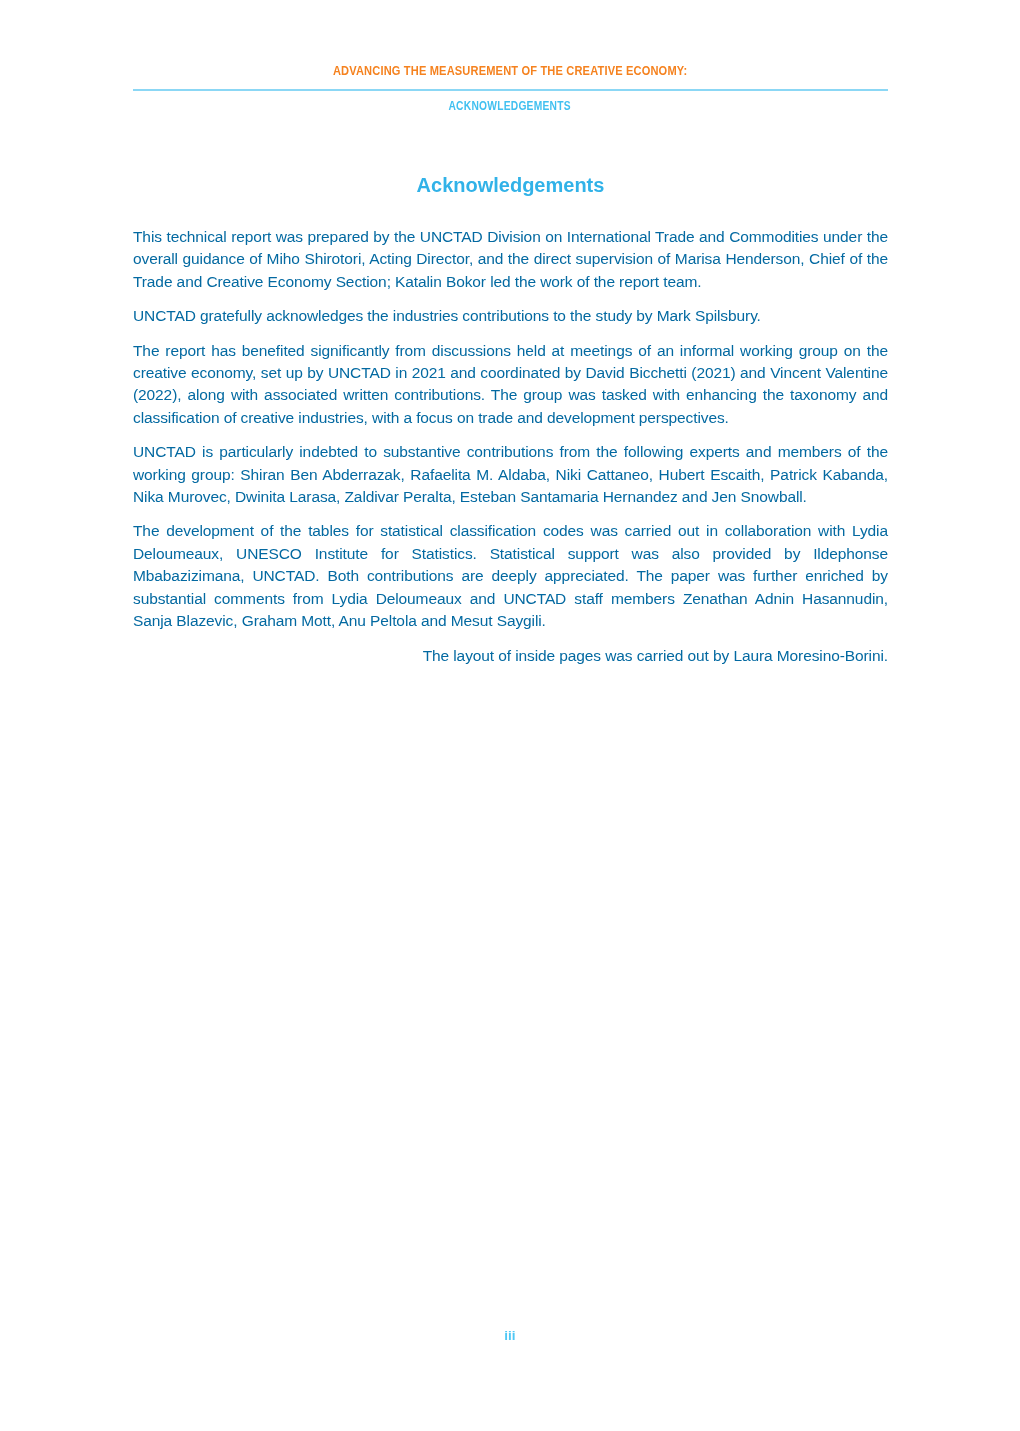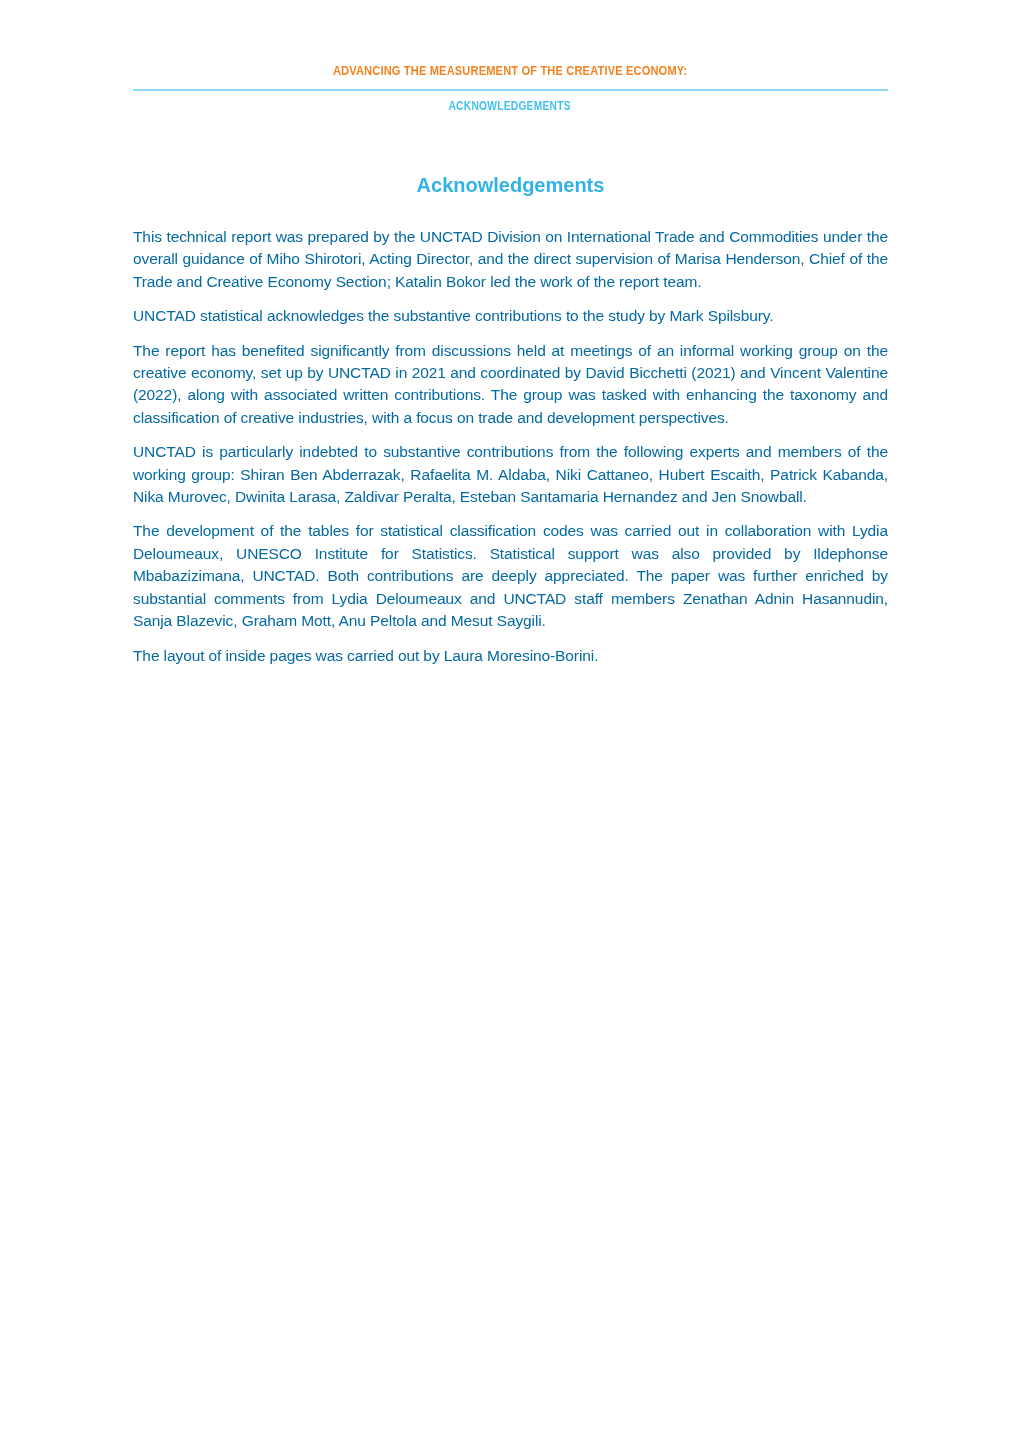--- a/index.html
+++ b/index.html
@@ -73,21 +73,21 @@
   }
   .body-text p {
     margin: 0 0 12px 0;
     color: #0369a1;
     font-size: 15.5px;
     line-height: 22.4px;
     text-align: justify;
     letter-spacing: -0.1px;
   }
   .body-text p:last-child {
-    text-align: left;
+    text-align: right;
   }
 
   
   .page-footer {
     position: absolute;
     left: 0;
     right: 0;
     top: 1326px;
     text-align: center;
   }
@@ -110,22 +110,25 @@
     <div class="header-divider"></div>
     <div class="header-section">
       <span>ACKNOWLEDGEMENTS</span>
     </div>
   </header>
 
   <main class="content">
     <h1 class="page-title">Acknowledgements</h1>
     <div class="body-text">
       <p>This technical report was prepared by the UNCTAD Division on International Trade and Commodities under the overall guidance of Miho Shirotori, Acting Director, and the direct supervision of Marisa Henderson, Chief of the Trade and Creative Economy Section; Katalin Bokor led the work of the report team.</p>
-      <p>UNCTAD statistical acknowledges the substantive contributions to the study by Mark Spilsbury.</p>
+      <p>UNCTAD gratefully acknowledges the industries contributions to the study by Mark Spilsbury.</p>
       <p>The report has benefited significantly from discussions held at meetings of an informal working group on the creative economy, set up by UNCTAD in 2021 and coordinated by David Bicchetti (2021) and Vincent Valentine (2022), along with associated written contributions. The group was tasked with enhancing the taxonomy and classification of creative industries, with a focus on trade and development perspectives.</p>
       <p>UNCTAD is particularly indebted to substantive contributions from the following experts and members of the working group: Shiran Ben Abderrazak, Rafaelita M. Aldaba, Niki Cattaneo, Hubert Escaith, Patrick Kabanda, Nika Murovec, Dwinita Larasa, Zaldivar Peralta, Esteban Santamaria Hernandez and Jen Snowball.</p>
       <p>The development of the tables for statistical classification codes was carried out in collaboration with Lydia Deloumeaux, UNESCO Institute for Statistics. Statistical support was also provided by Ildephonse Mbabazizimana, UNCTAD. Both contributions are deeply appreciated. The paper was further enriched by substantial comments from Lydia Deloumeaux and UNCTAD staff members Zenathan Adnin Hasannudin, Sanja Blazevic, Graham Mott, Anu Peltola and Mesut Saygili.</p>
       <p>The layout of inside pages was carried out by Laura Moresino-Borini.</p>
     </div>
   </main>
 
+  <footer class="page-footer">
+    <div class="page-number">iii</div>
+  </footer>
 
 </div>
 
 </body></html>

